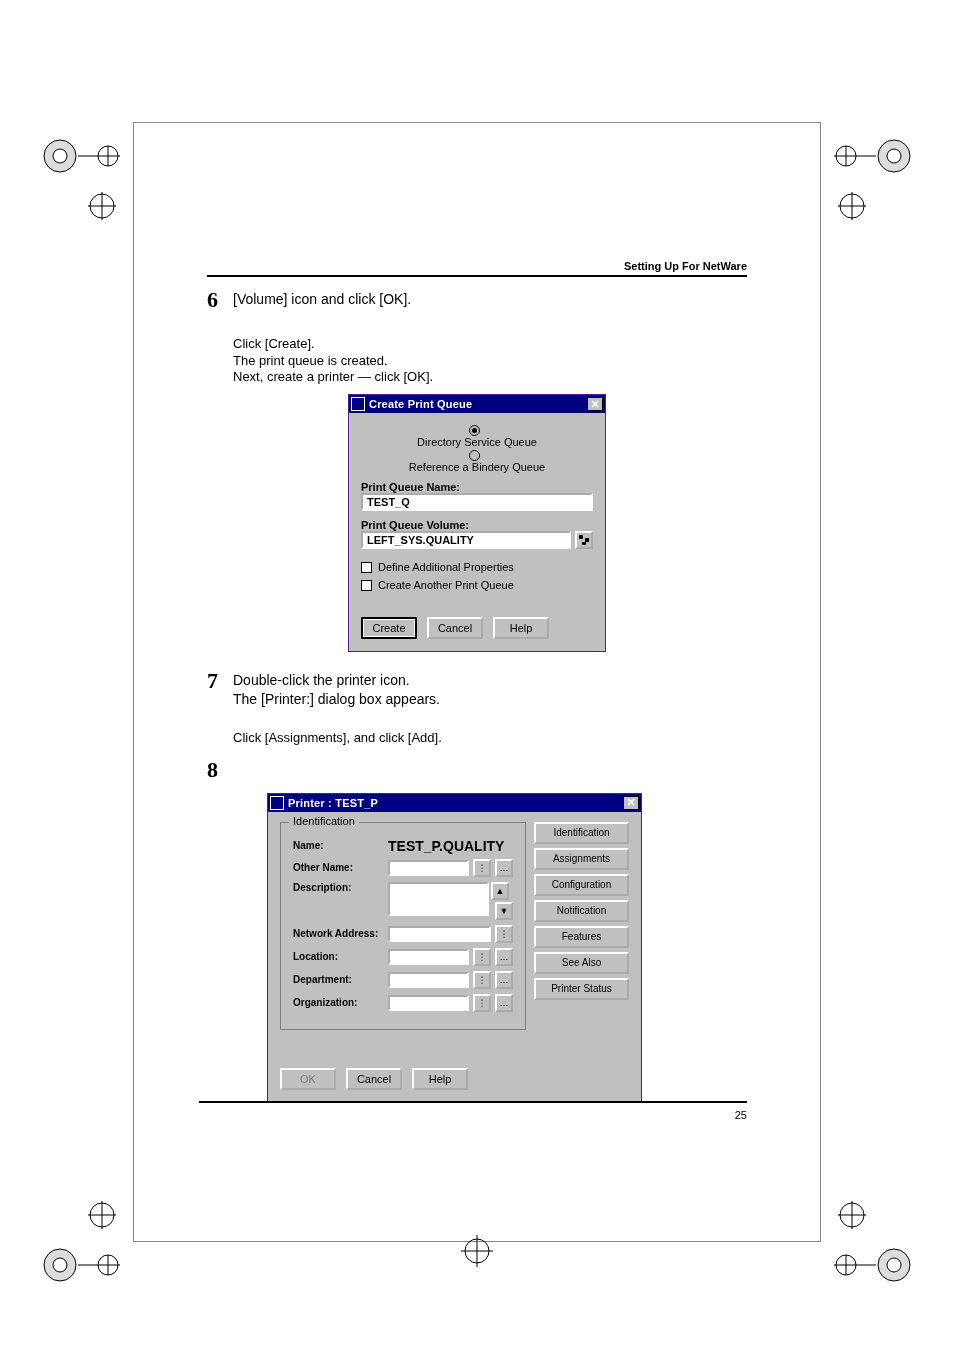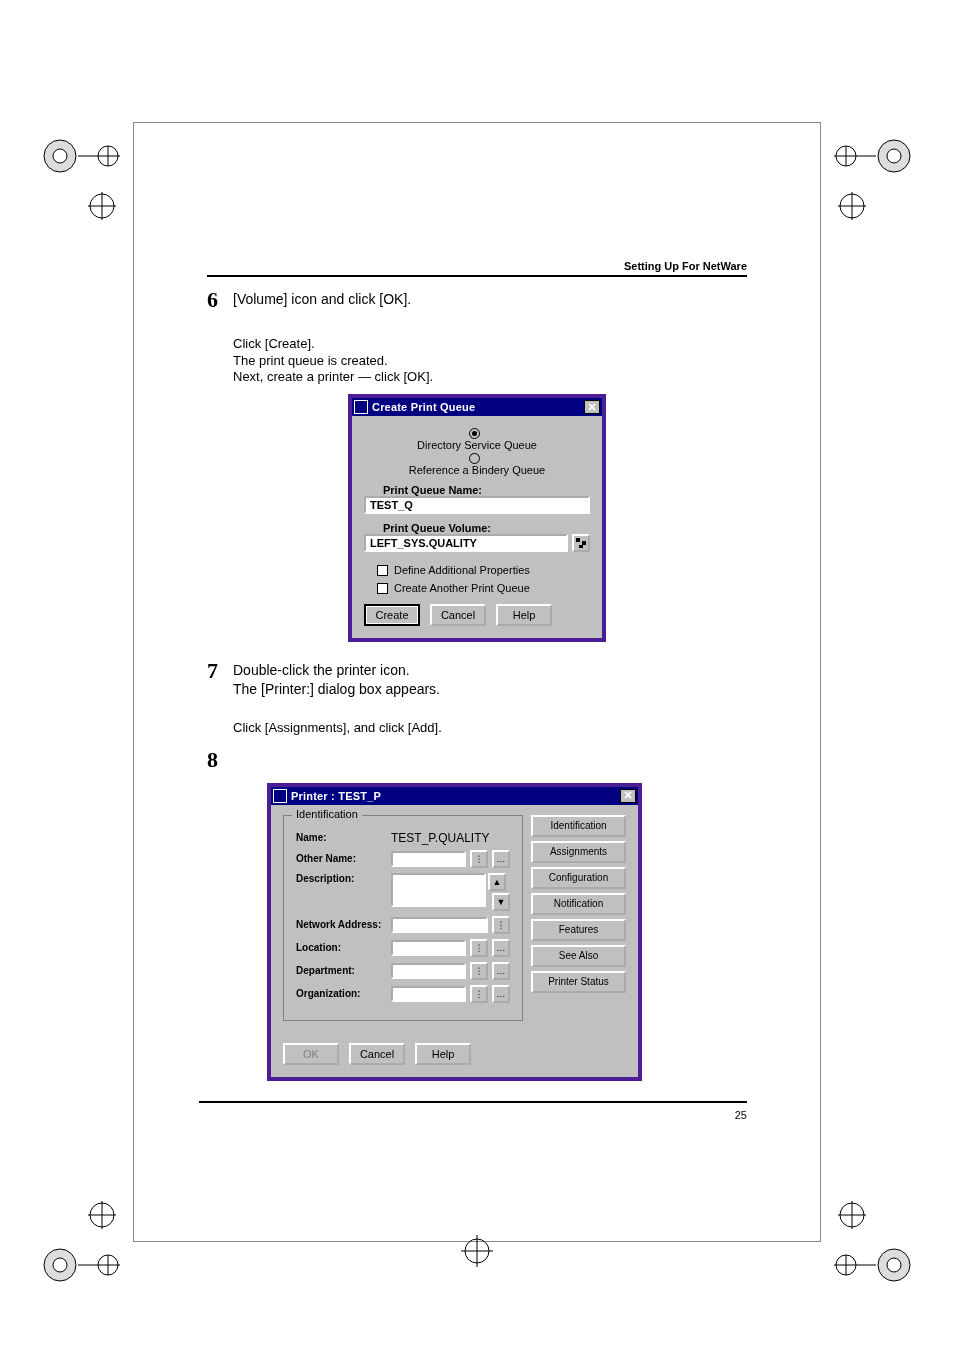--- a/index.html
+++ b/index.html
@@ -10,49 +10,49 @@
 .content { position:absolute; left:207px; right:207px; top:260px; bottom:270px; }
 
 .rule { border-top:2px solid #000; margin:3px 0; }
 .running-title { font-size:11px; font-weight:600; margin-bottom:0; }
 
 .step      { font-size:14px; line-height:1.35; margin:8px 0 4px 0; display:flex; }
 .step-num  { font-weight:700; font-family:Georgia, 'Times New Roman', serif; font-size:22px; width:26px; }
 .step-text { flex:1; padding-top:5px; }
 .substep   { font-size:13px; margin:21px 0 4px 26px; line-height:1.3; }
 
-.win { font-family:"MS Sans Serif",Tahoma,Arial,sans-serif; font-size:11px; background:#c0c0c0; border:4px solid #4c1d95; margin:8px auto 14px auto; }
+.win { font-family:"MS Sans Serif",Tahoma,Arial,sans-serif; font-size:11px; background:#c0c0c0; border:1px solid #4c1d95; margin:8px auto 14px auto; }
 .win .titlebar { display:flex; align-items:center; height:18px; background:#000080; color:#fff; padding:0 2px; }
 .win .titlebar .title { flex:1; padding-left:4px; font-weight:700; font-size:11px; letter-spacing:.2px; }
 .win .closebtn { width:16px; height:14px; background:#c0c0c0; border:1px solid #000; display:flex; align-items:center; justify-content:center; font-size:11px; font-weight:700; }
 .win .body { padding:10px 12px 12px 12px; }
 .win1 { width:258px; }
 .win2 { width:375px; }
 
 .radiopair { display:flex; align-items:center; margin:2px 0;flex-direction:column; }
 .radiopair .radio { width:11px; height:11px; border:1px solid #000; border-radius:50%; margin-right:6px; display:flex; align-items:center; justify-content:center; }
 .radiopair .radio .dot { width:5px; height:5px; background:#000; border-radius:50%; }
-.fld-lbl { font-weight:700; margin-top:8px;margin-left:19px; }
+.fld-lbl { font-weight:700; margin-top:8px; }
 .input   { height:18px; border:2px inset #fff; background:#fff; display:flex; align-items:center; padding:0 4px; font-weight:700; font-size:11px; }
 .inline  { display:flex; align-items:center;border-radius:6px; }
 .inline .input { flex:1; }
 .picker  { width:18px; height:18px; margin-left:4px; border:2px outset #fff; background:#c0c0c0; display:flex; align-items:center; justify-content:center; font-size:9px; }
-.chkrow  { display:flex; align-items:center; margin:6px 13px; }
+.chkrow  { display:flex; align-items:center; margin:6px 0; }
 .chkrow .box { width:11px; height:11px; border:1px solid #000; background:#fff; margin-right:6px; }
-.btnbar  { display:flex; gap:10px; margin-top:10px; }
+.btnbar  { display:flex; gap:10px; margin-top:26px; }
 .winbtn  { min-width:56px; height:22px; border:2px outset #fff; background:#c0c0c0; display:flex; align-items:center; justify-content:center; font-size:11px; }
 .winbtn.primary { border:2px solid #000; box-shadow:inset 0 0 0 1px #fff; }
 .winbtn.disabled { color:#808080; }
 
 
 .group { border:1px solid #808080; padding:10px 12px 12px 12px; position:relative; margin-right:8px; flex:1; }
 .group-title { position:absolute; top:-8px; left:8px; background:#c0c0c0; padding:0 4px; font-size:11px; }
 .row { display:flex; align-items:center; margin:5px 0; }
 .row .lbl { width:95px; font-weight:700; font-size:10px; }
-.row .val { flex:1; font-weight:400; font-size:12px; }
+.row .val { flex:1; font-weight:700; font-size:14px; }
 .row .inp { flex:1; height:16px; border:2px inset #fff; background:#fff; }
 .row .inp.multi { height:34px; }
 .tabcol { width:95px; display:flex; flex-direction:column; gap:4px; }
 .tabbtn { height:22px; border:2px outset #fff; background:#c0c0c0; display:flex; align-items:center; justify-content:center; font-size:10px; position:relative; }
 
 .footer { position:absolute; left:199px; right:207px; bottom:230px; border-top:2px solid #000; padding-top:6px; font-size:11px; display:flex; justify-content:flex-end; }
 </style>
 </head>
 <body>
 

